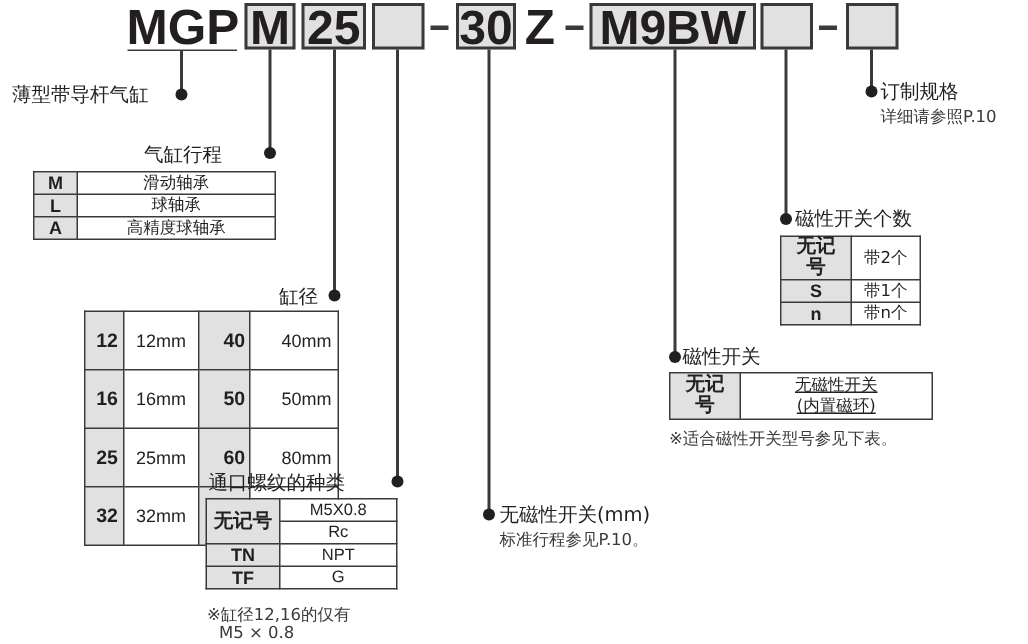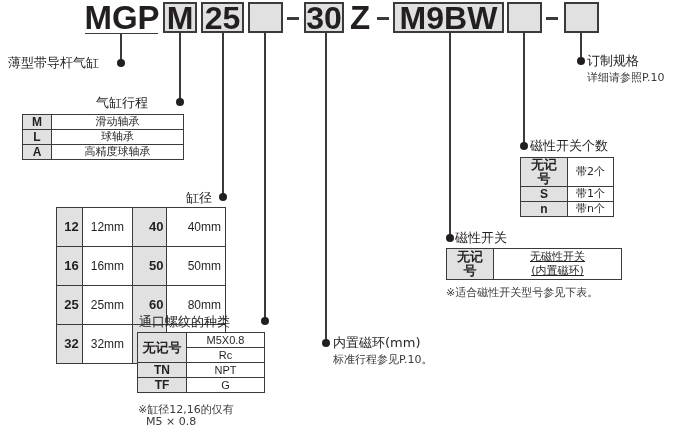--- a/index.html
+++ b/index.html
@@ -129,21 +129,21 @@
       </tr>
   <tr>
         <td class="k">TF</td>
         <td class="v" style="font-family:'Liberation Sans',sans-serif;">G</td>
       </tr>
 </tbody>
   </table>
 <div class="sub" style="left:138px;top:402px;">※缸径12,16的仅有</div>
 <div class="sub" style="left:146px;top:415px;">M5 × 0.8</div>
 
-<div class="label" style="left:333px;top:334px;">内置磁环(mm)</div>
+<div class="label" style="left:333px;top:334px;">无磁性开关(mm)</div>
 <div class="sub" style="left:333px;top:352px;">标准行程参见P.10。</div>
 
 <div class="label" style="left:455px;top:229px;">磁性开关</div>
 <table class="t" style="left:446px;top:248px;width:176px;">
   <tbody>
       <tr>
         <td class="kc" style="width:38px;height:30px;">无记号</td>
     <td class="v" style="height:30px;line-height:14px;text-decoration:underline;">
           <div>无磁性开关</div>
           <div>(内置磁环)</div>

